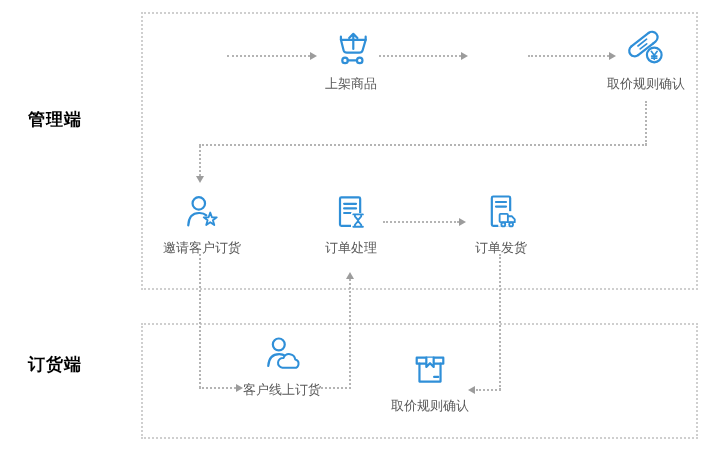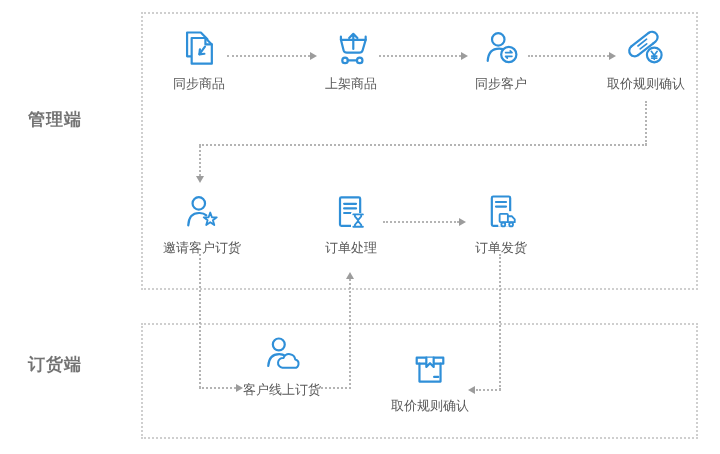--- a/index.html
+++ b/index.html
@@ -4,21 +4,21 @@
 <style>
   * { margin:0; padding:0; box-sizing:border-box; }
   html,body { background:#ffffff; }
   body { font-family:"Liberation Sans","DejaVu Sans",sans-serif; }
   .stage { position:relative; width:720px; height:454px; background:#fff; overflow:hidden; }
 
   .section-box { position:absolute; border:2px dotted #cfcfcf; background:transparent; }
   .box-manage { left:141px; top:12px;  width:557px; height:278px; }
   .box-order  { left:141px; top:323px; width:557px; height:116px; }
 
-  .section-label { position:absolute; left:28px; font-size:17px; font-weight:bold; color:#737373; letter-spacing:1px; }
+  .section-label { position:absolute; left:28px; font-size:17px; font-weight:bold; color:#000000; letter-spacing:1px; }
   .lbl-manage { top:108px; }
   .lbl-order  { top:353px; }
 
   .node { position:absolute; display:flex; flex-direction:column; align-items:center; }
   .node .nlabel { font-size:13px; color:#595959; margin-top:4px; white-space:nowrap; }
   .node .icon-wrap { width:44px; height:44px; display:flex; align-items:center; justify-content:center; }
 
   
   .n-sync-products   { left:149px; top:27px;  width:100px; }
   .n-list-products   { left:301px; top:27px;  width:100px; }
@@ -103,58 +103,35 @@
   <div class="ar ar-r a-c6"></div>
 
   <div class="hline l-c7a"></div>
   <div class="vline l-c7b"></div>
   <div class="ar ar-u a-c7"></div>
 
   <div class="vline l-c8a"></div>
   <div class="hline l-c8b"></div>
   <div class="ar ar-l a-c8"></div>
 
-  <div class="node n-sync-products">
-    <span class="icon-wrap">
-      <svg class="ic" width="44" height="44" viewBox="0 0 48 48">
-        <path class="wf" d="M11 6 h15 l7 7 v19 h-22 z"></path>
-        <path class="wf" d="M16 12 h15 l7 7 v21 h-22 z"></path>
-        <path d="M31 12 v7 h7"></path>
-        <path d="M30.5 21.5 L24.5 29.5"></path>
-        <path d="M25 24.3 L24.4 29.8 L29.9 29.2"></path>
-      </svg>
-    </span>
-    <span class="nlabel">同步商品</span>
-  </div>
 
   <div class="node n-list-products">
     <span class="icon-wrap">
       <svg class="ic" width="44" height="44" viewBox="0 0 48 48">
         <path d="M13 10.5 V14 h27 V10.5"></path>
         <path d="M40 14 l-3.3 11.3 q-0.8 2.7 -3.6 2.7 h-13.6 q-2.8 0 -3.6 -2.7 L13 14"></path>
         <circle cx="17.5" cy="36.5" r="3"></circle>
         <circle cx="33.5" cy="36.5" r="3"></circle>
         <path d="M20.5 36.5 h10"></path>
         <path d="M26.5 24 V7.5 M22 12 L26.5 7.5 L31 12"></path>
       </svg>
     </span>
     <span class="nlabel">上架商品</span>
   </div>
 
-  <div class="node n-sync-customers">
-    <span class="icon-wrap">
-      <svg class="ic" width="44" height="44" viewBox="0 0 48 48">
-        <circle cx="21" cy="13.5" r="6.8"></circle>
-        <path d="M9.5 37 q0.8 -13.5 12.5 -13.5 q4.4 0 7 2"></path>
-        <circle class="wf" cx="32.5" cy="30" r="8.3"></circle>
-        <path class="thin" d="M29 28 h7 m-1.9 -1.9 L36 28 M36 32 h-7 m1.9 1.9 L29 32"></path>
-      </svg>
-    </span>
-    <span class="nlabel">同步客户</span>
-  </div>
 
   <div class="node n-price-rule">
     <span class="icon-wrap">
       <svg class="ic" width="44" height="44" viewBox="0 0 48 48">
         <g transform="rotate(-38 21 20)">
           <path d="M10 13 H34 M10 25 H31"></path>
           <path d="M10 13 a6 6 0 1 0 0 12"></path>
           <path d="M34 13 a6 6 0 0 1 0 12 h-3"></path>
           <path class="thin" d="M16 17 h12 M16 21 h9"></path>
         </g>

